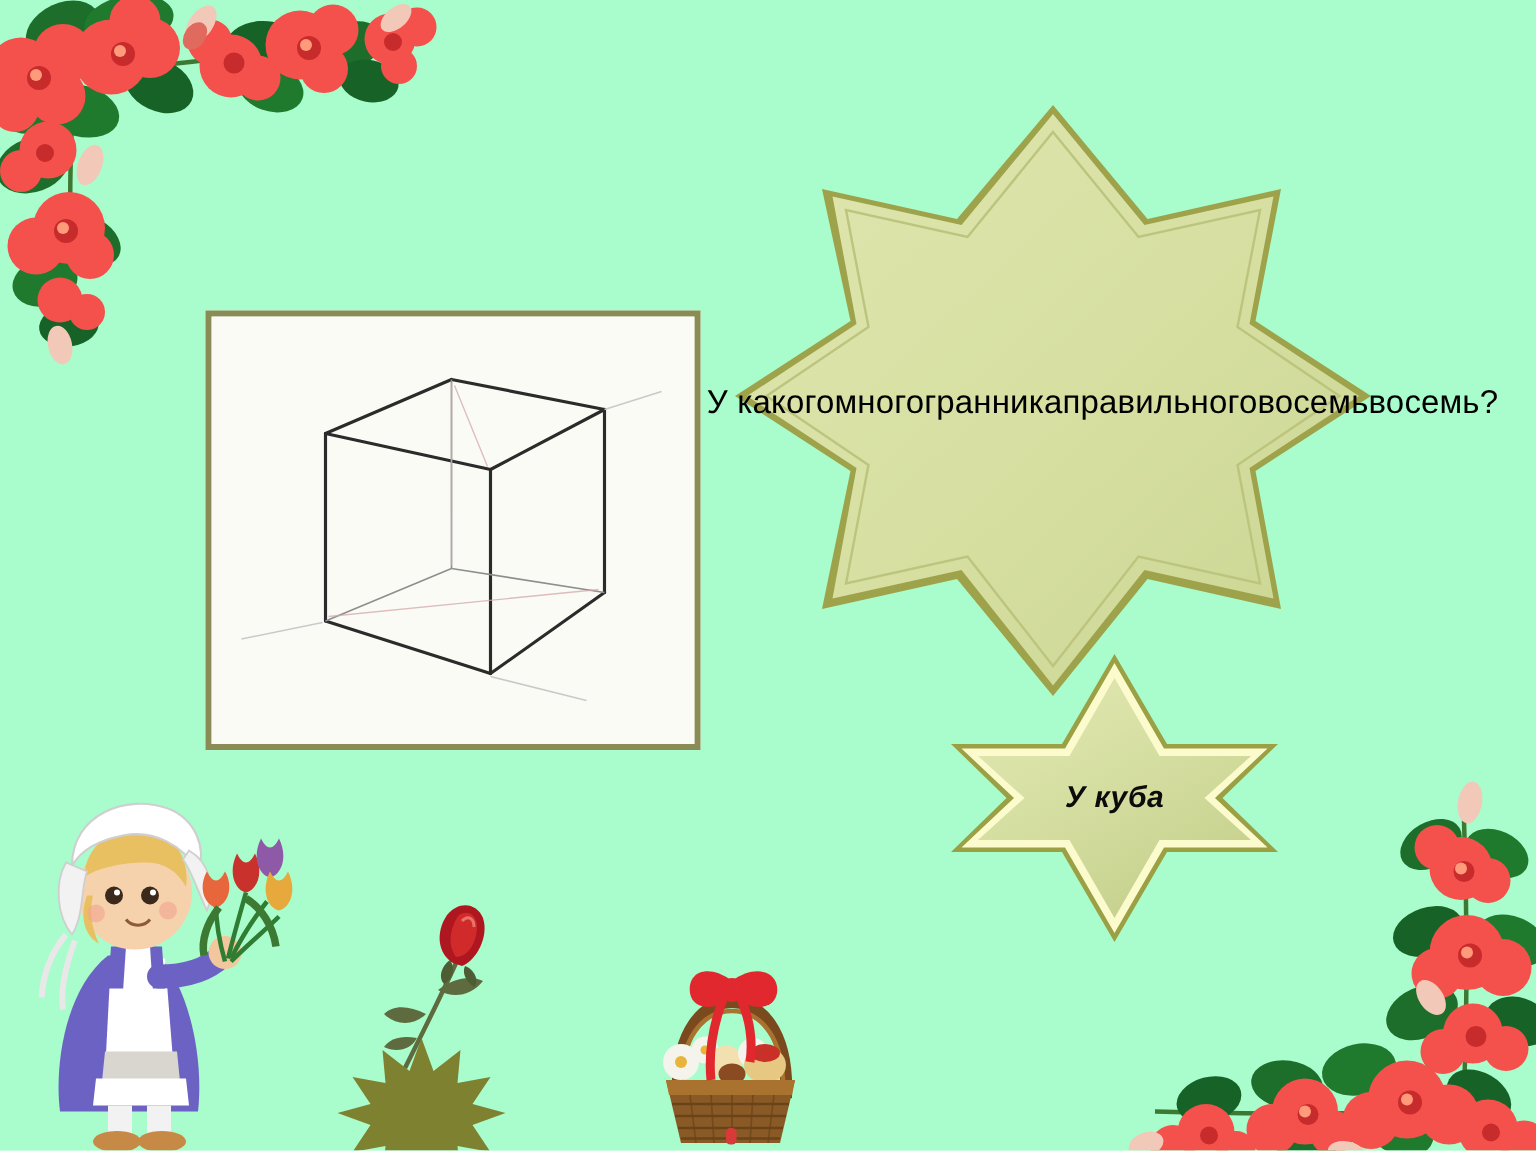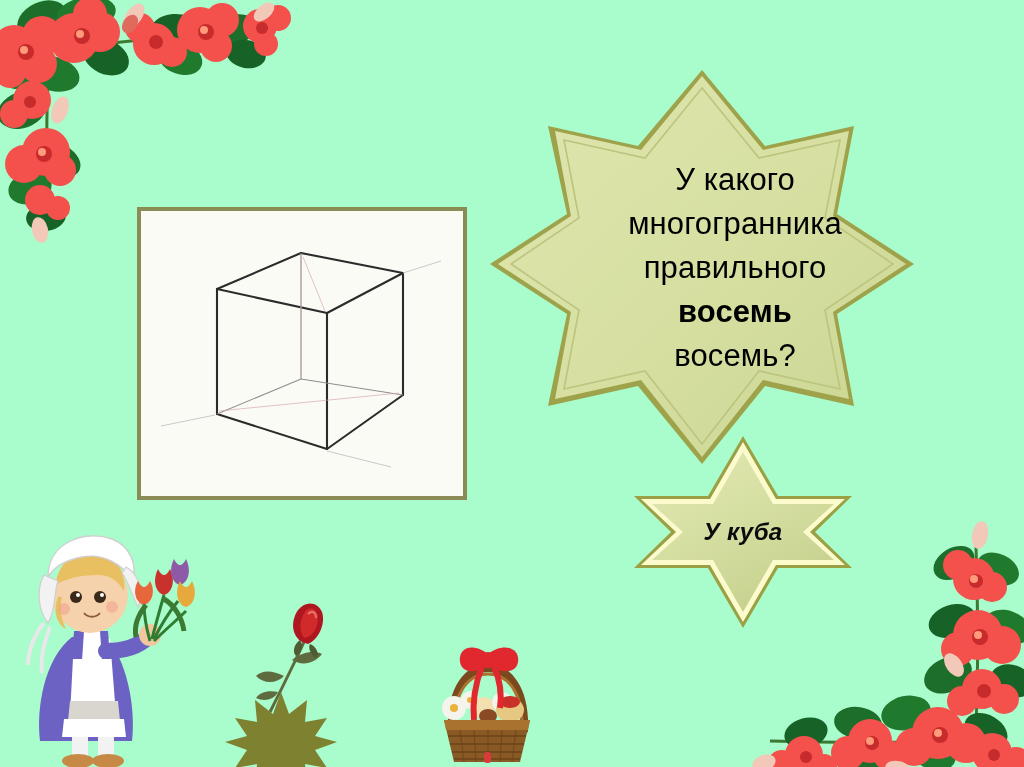--- a/index.html
+++ b/index.html
@@ -46,31 +46,31 @@
     width: 100%; height: 100%;
     overflow: visible;
   }
   #question-text {
     position: absolute;
     left: 88px;
     top: 42px;
     width: 330px;
     height: 316px;
     display: flex;
-    flex-direction: column;
+    flex-direction: row;
     align-items: center;
     justify-content: center;
     text-align: center;
     color: #000;
-    font-size: 31px;
+    font-size: 22px;
     line-height: 1.42;
     letter-spacing: 0.1px;
   }
   #question-text .ln { display: block; white-space: nowrap; }
-  #question-text .bold { font-weight: bold; }
+  #question-text .bold { font-weight: normal; }
 
   
   #answer-star {
     position: absolute;
     left: 618px;
     top: 434px;
     width: 250px;
     height: 196px;
   }
   #answer-star svg {
@@ -78,21 +78,21 @@
     width: 100%; height: 100%;
     overflow: visible;
   }
   #answer-text {
     position: absolute;
     left: 0; top: 0;
     width: 250px; height: 196px;
     display: flex;
     align-items: center;
     justify-content: center;
-    font-size: 24px;
+    font-size: 20px;
     font-weight: bold;
     font-style: italic;
     color: #0b0b0b;
     letter-spacing: 0.3px;
   }
 
   
   .deco { position: absolute; }
   #flowers-topleft  { left: -6px;  top: -8px;  width: 290px; height: 250px; }
   #flowers-bottomright { right: -6px; bottom: -10px; width: 300px; height: 260px; }

